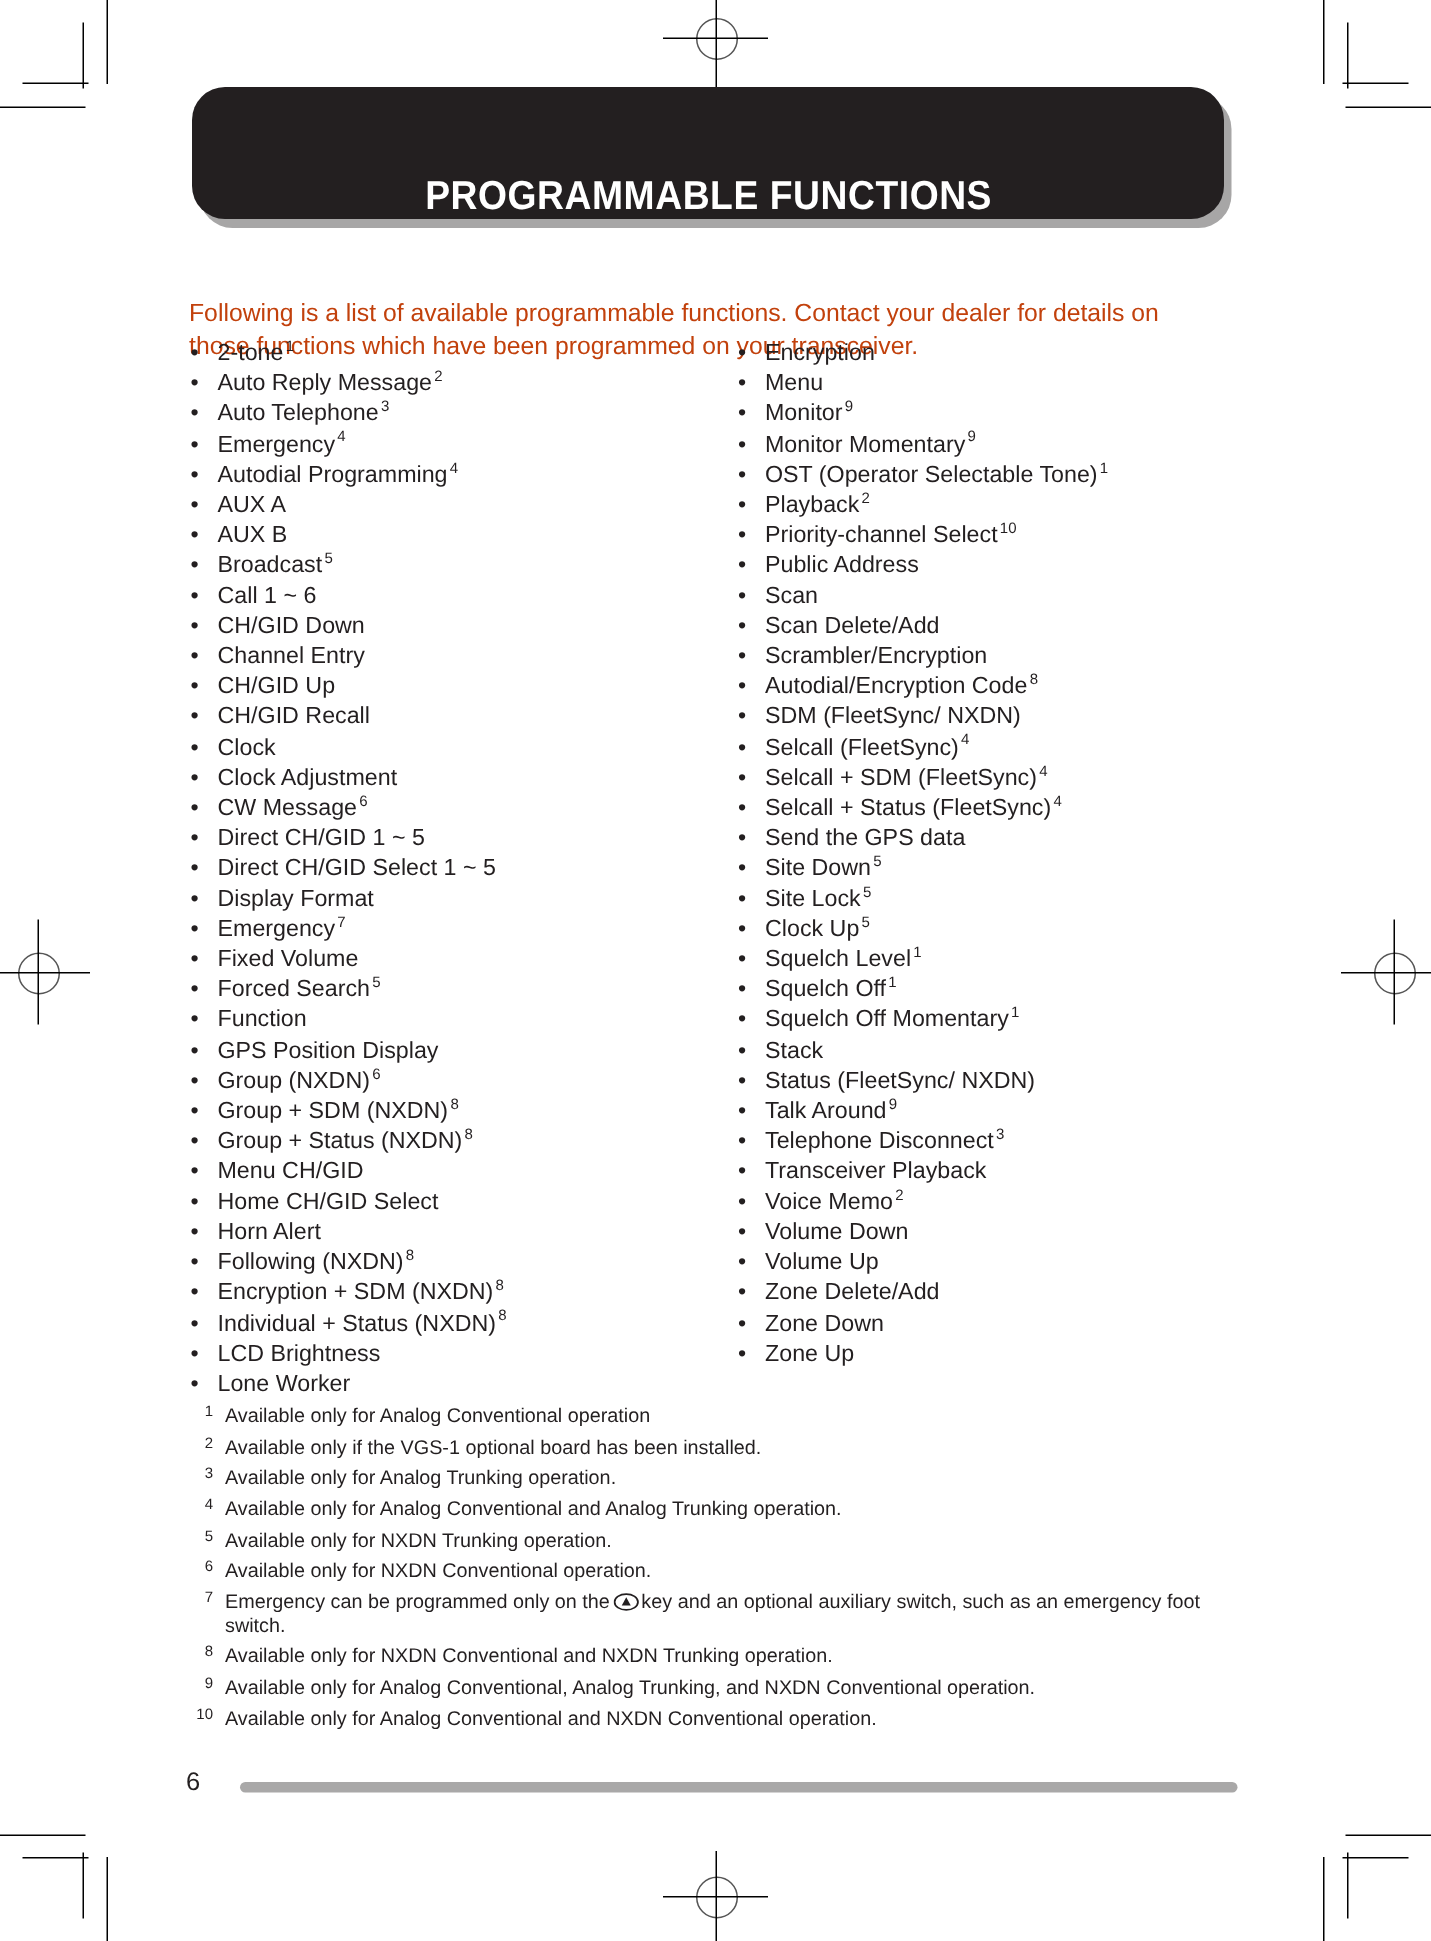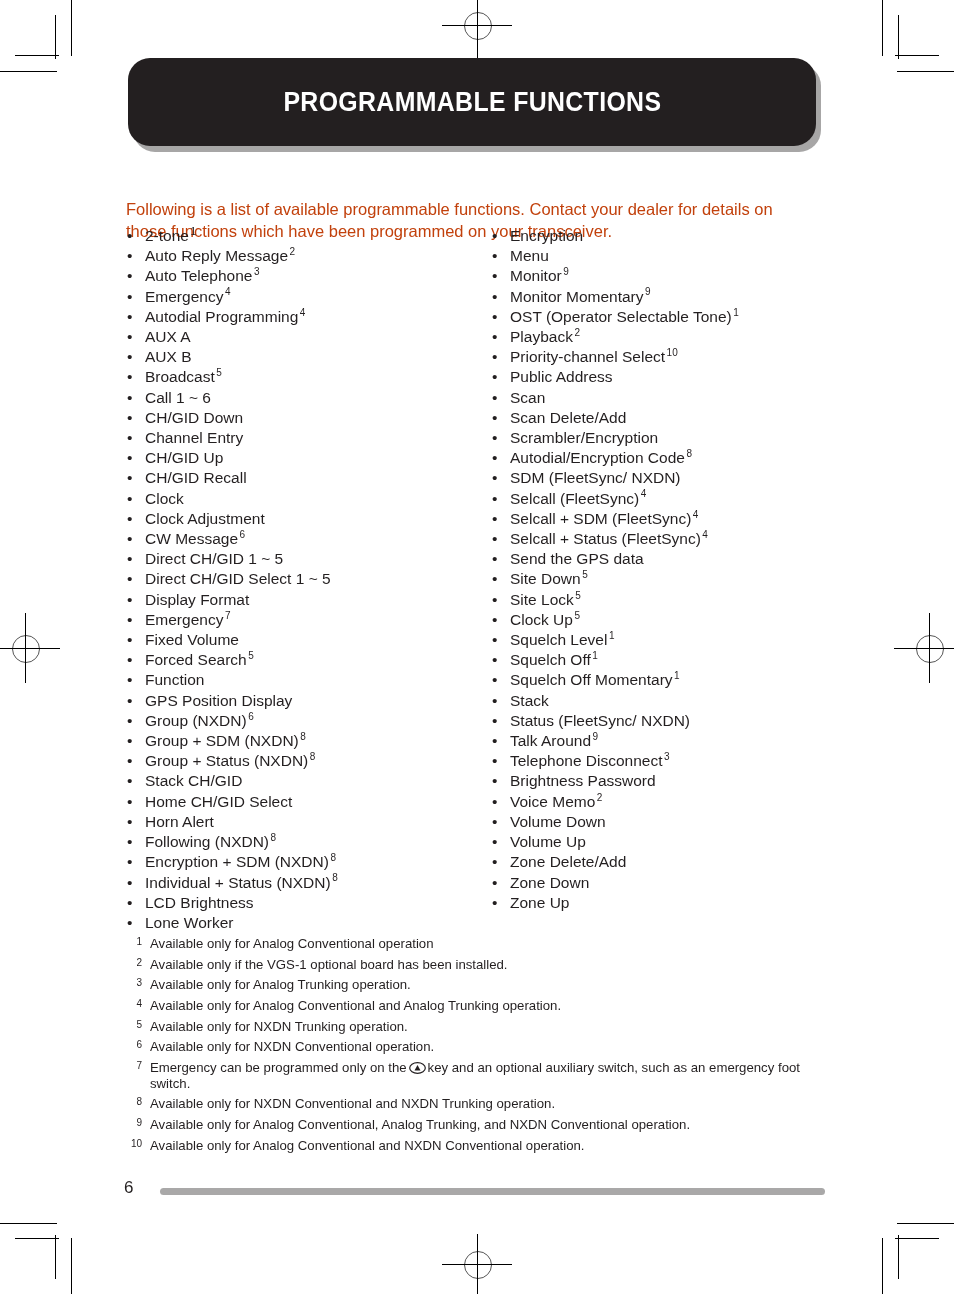--- a/index.html
+++ b/index.html
@@ -54,21 +54,21 @@
   }
   .banner {
     position: absolute;
     left: 0;
     top: 0;
     width: 688px;
     height: 88px;
     background: #231f20;
     border-radius: 22px;
     display: flex;
-    align-items: center;
+    align-items: flex-end;
     justify-content: center;
   }
   .banner-title {
     color: #ffffff;
     font-size: 27px;
     font-weight: bold;
     letter-spacing: 0.4px;
     transform: scaleX(0.92);
     transform-origin: center;
     white-space: nowrap;
@@ -281,21 +281,21 @@
           <li><span class="bullet">•</span><span>Direct CH/GID Select 1 ~ 5</span></li>
           <li><span class="bullet">•</span><span>Display Format</span></li>
           <li><span class="bullet">•</span><span>Emergency</span><sup>7</sup></li>
           <li><span class="bullet">•</span><span>Fixed Volume</span></li>
           <li><span class="bullet">•</span><span>Forced Search</span><sup>5</sup></li>
           <li><span class="bullet">•</span><span>Function</span></li>
           <li><span class="bullet">•</span><span>GPS Position Display</span></li>
           <li><span class="bullet">•</span><span>Group (NXDN)</span><sup>6</sup></li>
           <li><span class="bullet">•</span><span>Group + SDM (NXDN)</span><sup>8</sup></li>
           <li><span class="bullet">•</span><span>Group + Status (NXDN)</span><sup>8</sup></li>
-          <li><span class="bullet">•</span><span>Stack CH/GID</span></li>
+          <li><span class="bullet">•</span><span>Menu CH/GID</span></li>
           <li><span class="bullet">•</span><span>Home CH/GID Select</span></li>
           <li><span class="bullet">•</span><span>Horn Alert</span></li>
           <li><span class="bullet">•</span><span>Following (NXDN)</span><sup>8</sup></li>
           <li><span class="bullet">•</span><span>Encryption + SDM (NXDN)</span><sup>8</sup></li>
           <li><span class="bullet">•</span><span>Individual + Status (NXDN)</span><sup>8</sup></li>
           <li><span class="bullet">•</span><span>LCD Brightness</span></li>
           <li><span class="bullet">•</span><span>Lone Worker</span></li>
         </ul>
     </div>
     <div class="col col-right">
@@ -320,21 +320,21 @@
           <li><span class="bullet">•</span><span>Site Down</span><sup>5</sup></li>
           <li><span class="bullet">•</span><span>Site Lock</span><sup>5</sup></li>
           <li><span class="bullet">•</span><span>Clock Up</span><sup>5</sup></li>
           <li><span class="bullet">•</span><span>Squelch Level</span><sup>1</sup></li>
           <li><span class="bullet">•</span><span>Squelch Off</span><sup>1</sup></li>
           <li><span class="bullet">•</span><span>Squelch Off Momentary</span><sup>1</sup></li>
           <li><span class="bullet">•</span><span>Stack</span></li>
           <li><span class="bullet">•</span><span>Status (FleetSync/ NXDN)</span></li>
           <li><span class="bullet">•</span><span>Talk Around</span><sup>9</sup></li>
           <li><span class="bullet">•</span><span>Telephone Disconnect</span><sup>3</sup></li>
-          <li><span class="bullet">•</span><span>Brightness Password</span></li>
+          <li><span class="bullet">•</span><span>Transceiver Playback</span></li>
           <li><span class="bullet">•</span><span>Voice Memo</span><sup>2</sup></li>
           <li><span class="bullet">•</span><span>Volume Down</span></li>
           <li><span class="bullet">•</span><span>Volume Up</span></li>
           <li><span class="bullet">•</span><span>Zone Delete/Add</span></li>
           <li><span class="bullet">•</span><span>Zone Down</span></li>
           <li><span class="bullet">•</span><span>Zone Up</span></li>
         </ul>
     </div>
   </div>
 

